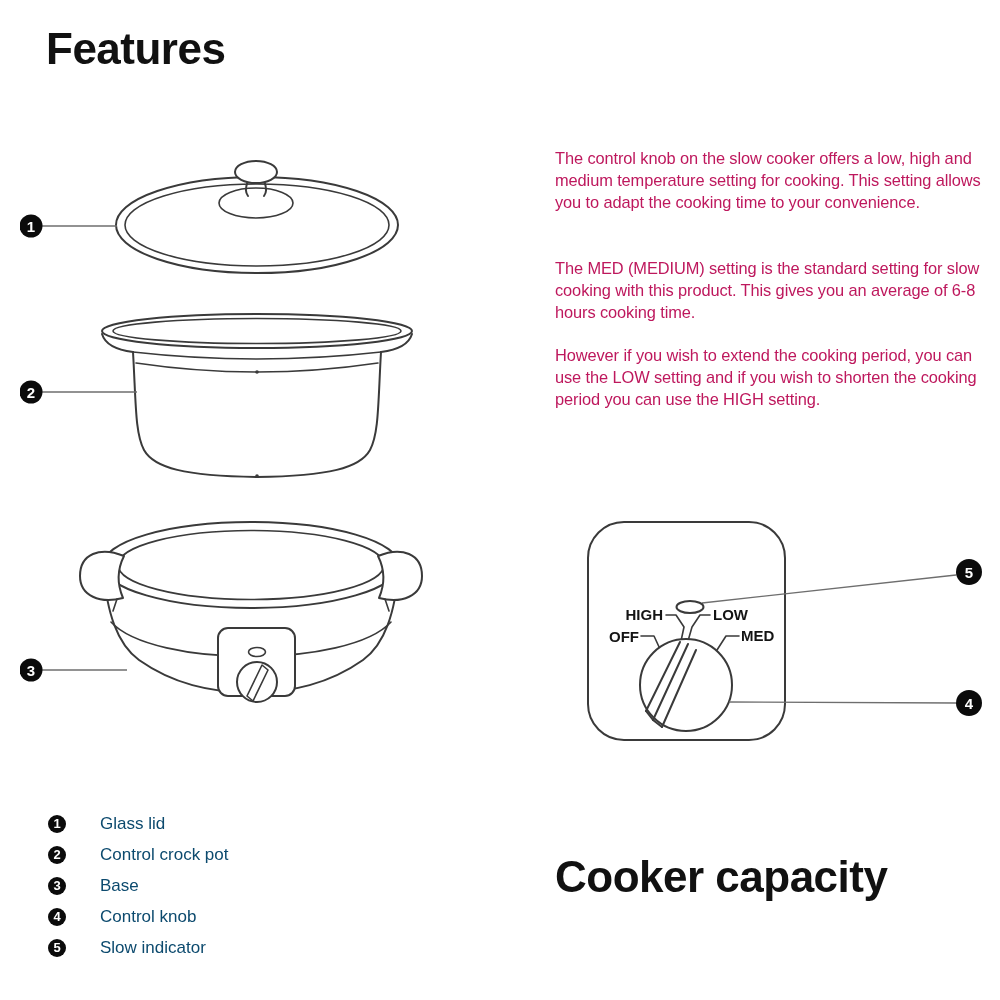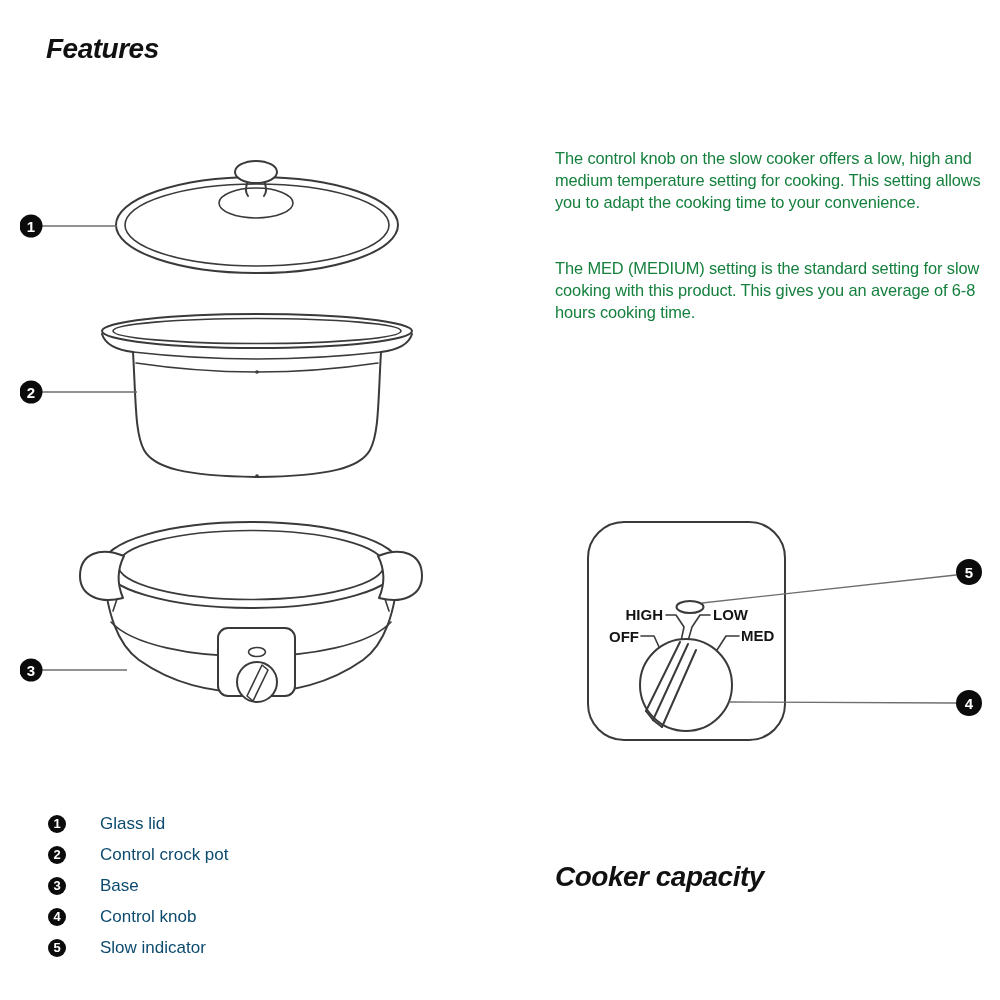--- a/index.html
+++ b/index.html
@@ -1,21 +1,21 @@
 <!DOCTYPE html>
 <html><head>
 <meta charset="utf-8">
 <style>
   html,body{margin:0;padding:0;background:#fff;}
   .page{position:relative;width:1000px;height:1000px;background:#ffffff;
         font-family:"Liberation Sans",sans-serif;color:#1d1d1d;overflow:hidden;}
   .abs{position:absolute;}
   .h{font-weight:700;color:#111;letter-spacing:-0.5px;margin:0;}
-  .h1{font-size:28px;line-height:45px;font-style:italic;}
-  .body-p{font-size:16.4px;line-height:22px;color:#15803d;margin:0;letter-spacing:-0.1px;}
+  .h1{font-size:44px;line-height:45px;}
+  .body-p{font-size:16.4px;line-height:22px;color:#be185d;margin:0;letter-spacing:-0.1px;}
   
   .legend{left:48px;top:808px;}
   .lrow{display:flex;align-items:center;height:31px;}
   .badge{display:inline-block;width:18px;height:18px;border-radius:50%;background:#0b0b0b;
          color:#fff;font-size:13px;font-weight:700;line-height:18px;text-align:center;flex:0 0 18px;}
   .llabel{margin-left:34px;font-size:17px;color:#0c4a6e;}
   
   .ln{fill:none;stroke:#3a3a3a;stroke-width:2;stroke-linecap:round;stroke-linejoin:round;}
   .lnw{fill:#ffffff;stroke:#3a3a3a;stroke-width:2;stroke-linecap:round;stroke-linejoin:round;}
   .thin{stroke-width:1.6;}
@@ -105,20 +105,21 @@
     </div>
     <div class="lrow">
       <span class="badge">5</span>
       <span class="llabel">Slow indicator</span>
     </div>
   </div>
 
 
   <p class="abs body-p" style="left:555px;top:147px;width:445px;">The control knob on the slow cooker offers a low, high and medium temperature setting for cooking. This setting allows you to adapt the cooking time to your convenience.</p>
   <p class="abs body-p" style="left:555px;top:257px;width:440px;">The MED (MEDIUM) setting is the standard setting for slow cooking with this product. This gives you an average of 6-8 hours cooking time.</p>
+  <p class="abs body-p" style="left:555px;top:344px;width:445px;">However if you wish to extend the cooking period, you can use the LOW setting and if you wish to shorten the cooking period you can use the HIGH setting.</p>
 
   <svg class="abs" style="left:580px;top:515px;" width="410" height="240" viewBox="0 0 410 240">
     <rect class="lnw" x="8" y="7" width="197" height="218" rx="36"></rect>
 
     <line class="leader" x1="122" y1="88" x2="376" y2="60"></line>
     <ellipse class="lnw" cx="110" cy="92" rx="13.5" ry="6"></ellipse>
 
     <text class="klabel" x="83" y="105" text-anchor="end">HIGH</text>
     <text class="klabel" x="133" y="105" text-anchor="start">LOW</text>
     <text class="klabel" x="59" y="127" text-anchor="end">OFF</text>

